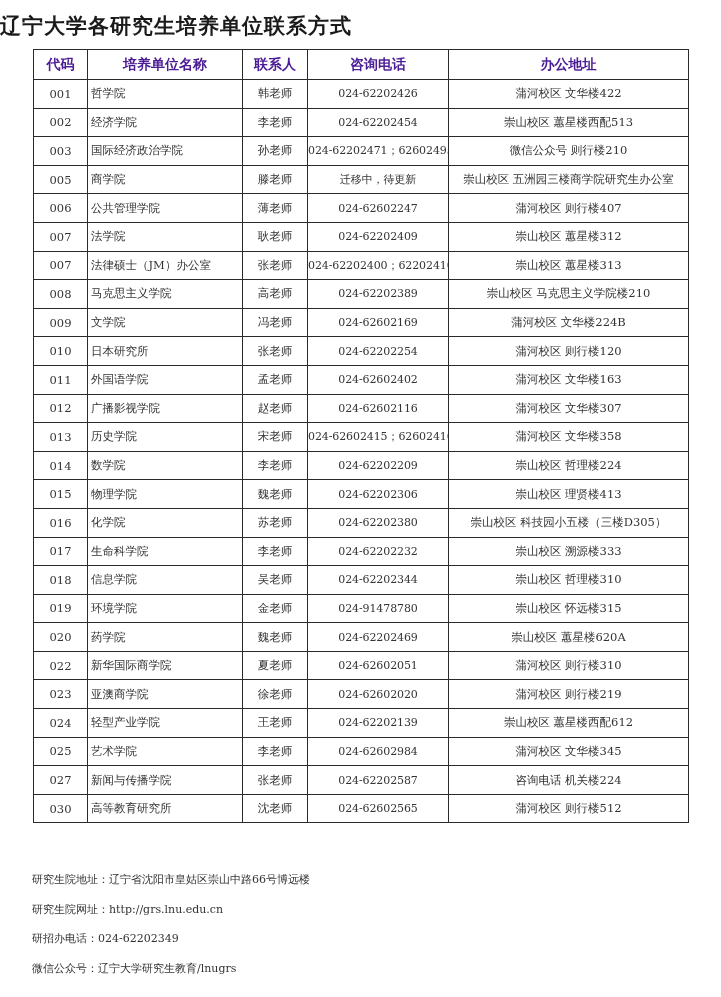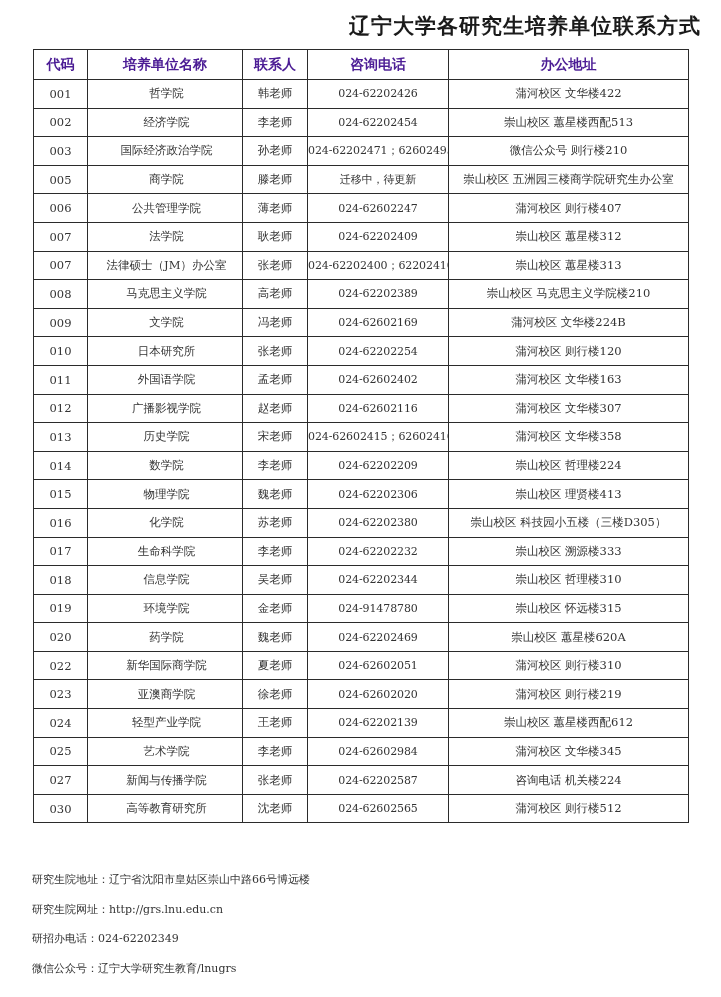--- a/index.html
+++ b/index.html
@@ -3,43 +3,43 @@
 <meta charset="utf-8">
 <style>
   html, body { margin: 0; padding: 0; background: #ffffff; }
   body {
     width: 721px; height: 997px; position: relative; overflow: hidden;
     font-family: "DejaVu Serif", "Liberation Serif", serif;
     color: #2a2a2a;
   }
   .title {
     position: absolute; left: 0; top: 12px; width: 689px;
-    text-align: right; font-size: 21px; font-weight: bold;
+    text-align: left; font-size: 21px; font-weight: bold;
     font-family: "DejaVu Sans", "Liberation Sans", sans-serif;
-    color: #1a1a1a; letter-spacing: 1px; padding-left: 12px;
+    color: #1a1a1a; letter-spacing: 1px;
   }
   table.contacts {
     position: absolute; left: 33px; top: 49px;
     border-collapse: collapse; table-layout: fixed;
     width: 655px;
   }
   table.contacts th, table.contacts td {
     border: 1.5px solid #2b2b2b;
     padding: 0; white-space: nowrap; overflow: hidden;
   }
   table.contacts th {
     height: 29px; font-size: 14px; font-weight: bold;
     font-family: "DejaVu Sans", "Liberation Sans", sans-serif;
     text-align: center; color: #4c1d95;
   }
   table.contacts td {
     height: 27.6px; font-size: 11.5px; color: #333;
     text-align: center;
   }
-  table.contacts td.name { text-align: center; padding-left: 3px; margin-top: 24px; }
+  table.contacts td.name { text-align: left; padding-left: 3px; margin-top: 24px; }
   table.contacts td.phone { font-size: 11px; letter-spacing: -0.1px; }
   .col-code { width: 54px; }
   .col-name { width: 155px; }
   .col-contact { width: 65px; }
   .col-phone { width: 141px; }
   .col-addr { width: 240px; }
   .footer {
     position: absolute; left: 32px; top: 872px; font-size: 11px; color: #333;
   }
   .footer div { height: 29.5px; line-height: 16px; }

